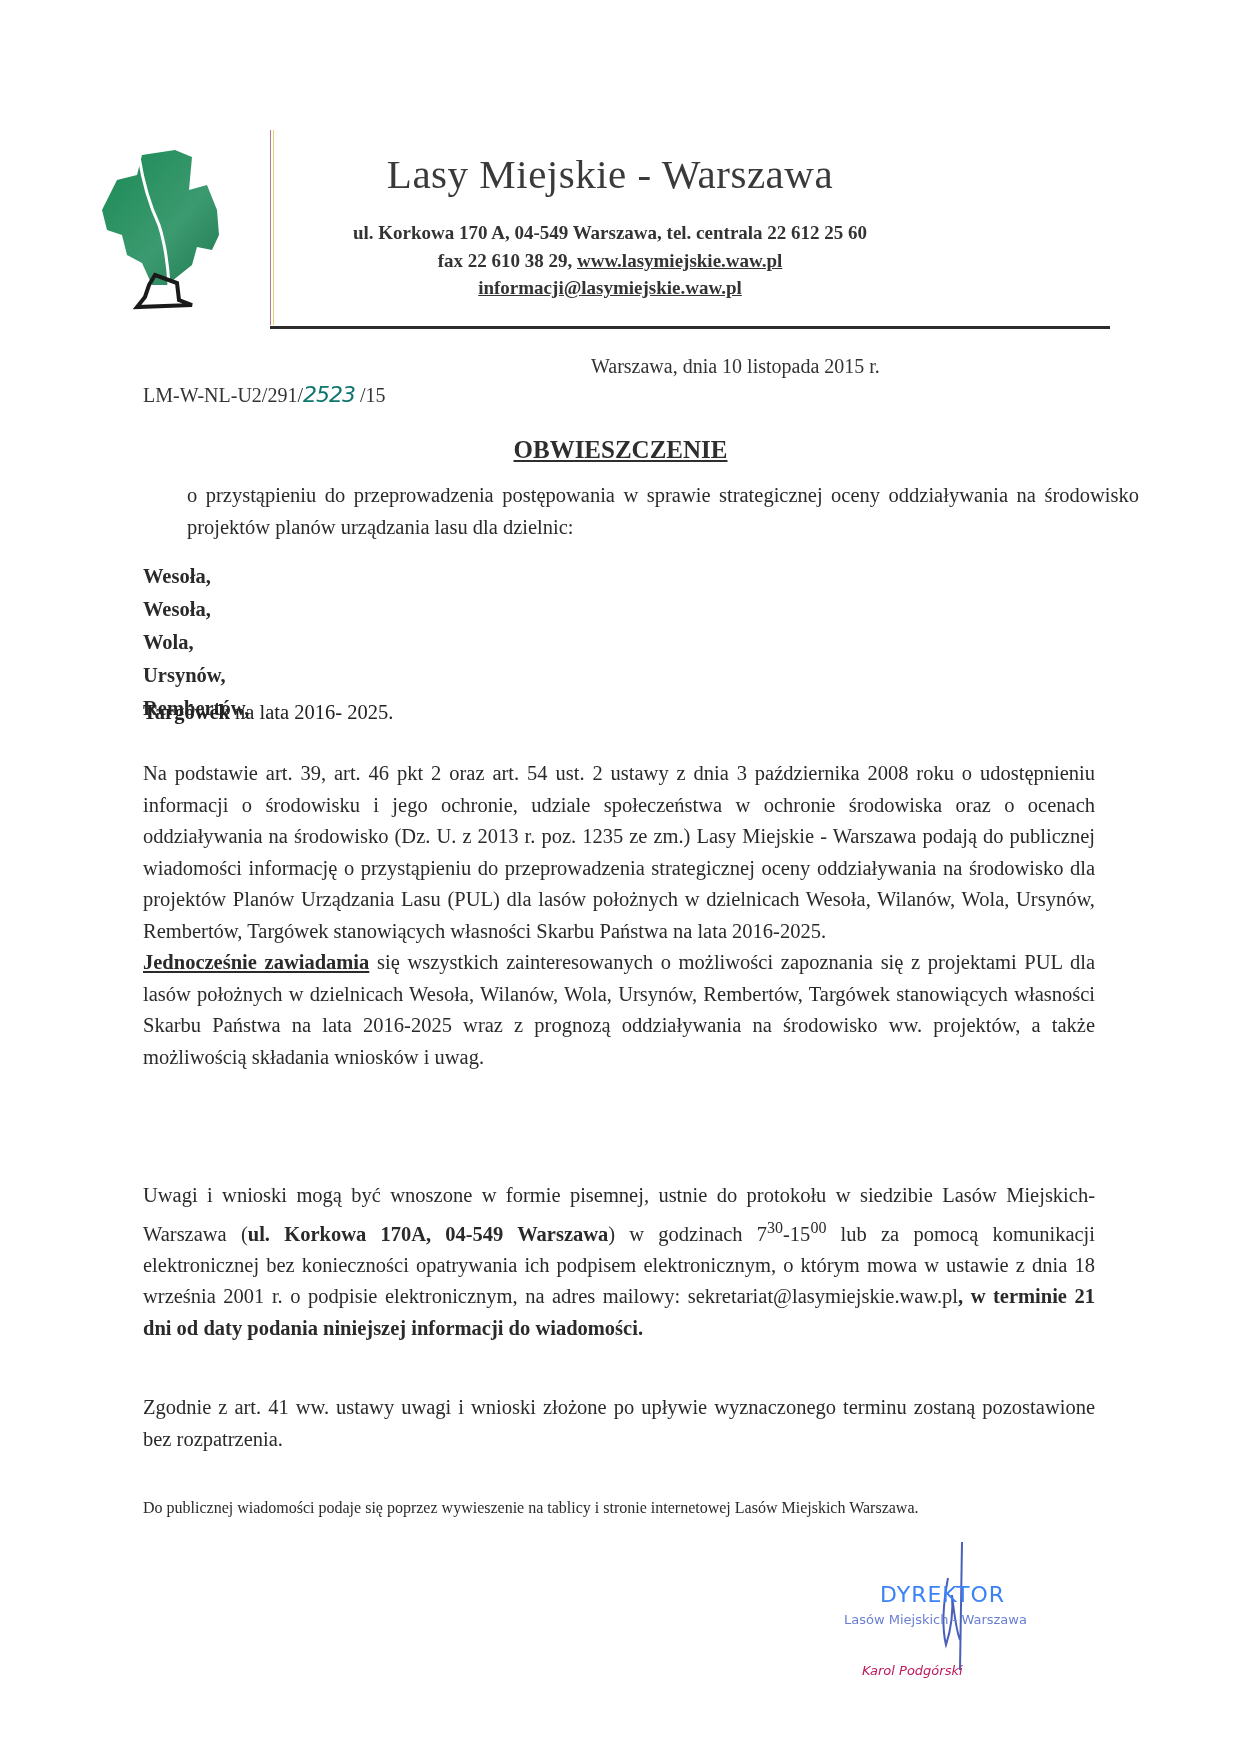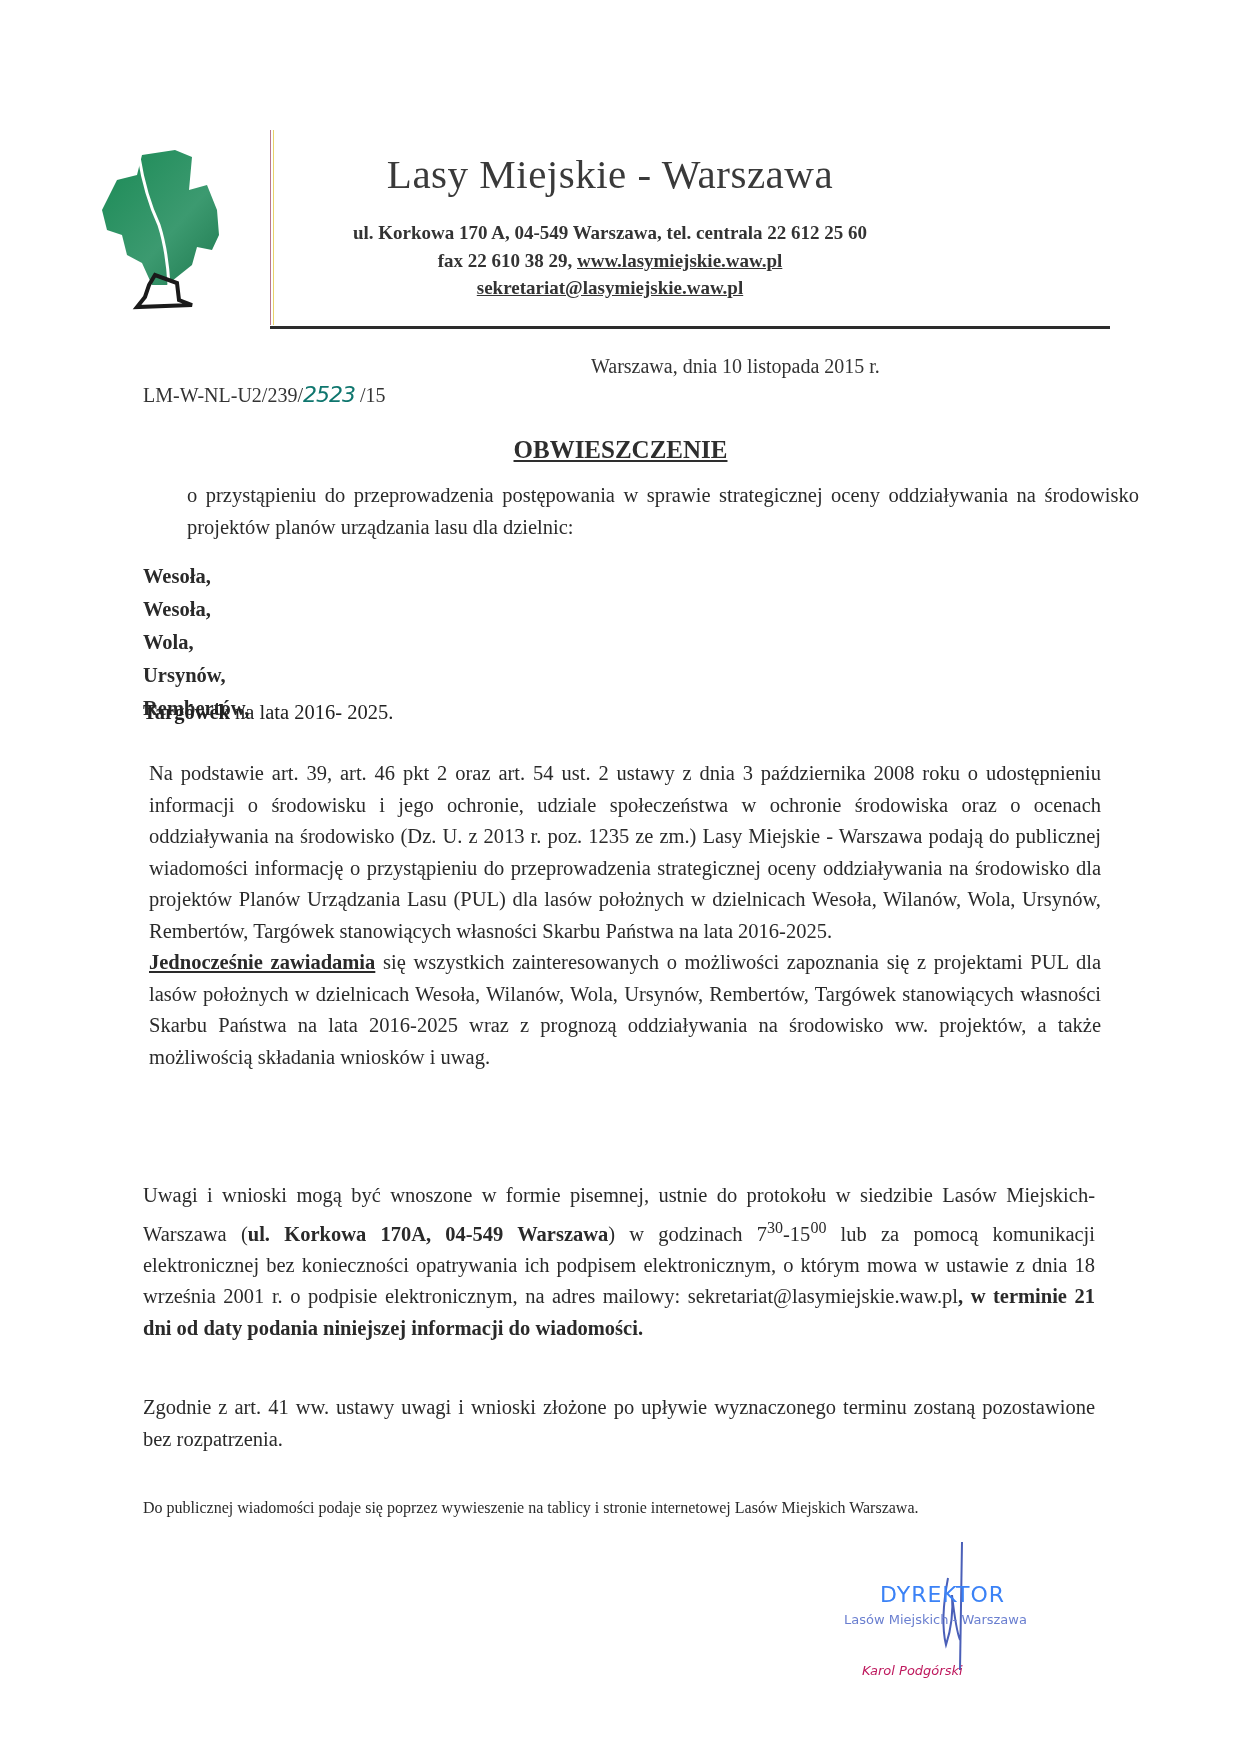--- a/index.html
+++ b/index.html
@@ -32,21 +32,21 @@
   .doc-title { position: absolute; left: 0; width: 1241px; top: 436px; text-align: center;
                font-size: 25px; font-weight: bold; text-decoration: underline; color: #2e2e2e; }
 
   
   .body { position: absolute; left: 143px; width: 952px; font-size: 20.5px; line-height: 31.5px; color: #2a2a2a; }
   .p { margin: 0; text-align: justify; }
   .p1 { top: 480px; margin-left: 44px; }
   .list { position: absolute; left: 143px; top: 560px; font-size: 20.5px; line-height: 33px; }
   .list .it { font-weight: bold; color: #2a2a2a; }
   .tg { position: absolute; left: 143px; top: 701px; font-size: 20.5px; }
-  .p2 { top: 758px; margin-left: 6px; }
+  .p2 { top: 758px; }
   .p3 { top: 1180px; }
   .p4 { top: 1392px; }
   .note { position: absolute; left: 143px; width: 952px; top: 1495px; font-size: 16px; line-height: 26px;
           color: #2a2a2a; text-align: justify; }
   b { font-weight: bold; }
   sup { font-size: 16px; }
 
   
   .stamp { position: absolute; left: 830px; top: 1540px; width: 240px; height: 140px; }
   .stamp .t1 { position: absolute; left: 50px; top: 42px; font-family: "DejaVu Sans", sans-serif;
@@ -78,27 +78,27 @@
     <div class="l1"></div>
     <div class="l2"></div>
   </div>
 
 <div class="org-title">Lasy Miejskie - Warszawa</div>
 <div class="org-line a">ul. Korkowa 170 A, 04-549 Warszawa, tel. centrala  22 612 25 60</div>
 <div class="org-line b">
   <span>fax  22 610 38 29, </span><span class="u">www.lasymiejskie.waw.pl</span>
 </div>
 <div class="org-line c">
-  <span class="u">sekretariat@lasymiejskie.waw.pl</span>
+  <span class="u">informacji@lasymiejskie.waw.pl</span>
 </div>
 <div class="hrule"></div>
 
 <div class="place-date">Warszawa, dnia 10 listopada 2015 r.</div>
 <div class="ref">
-  <span>LM-W-NL-U2/239/</span><span class="hand">2523</span><span> /15</span>
+  <span>LM-W-NL-U2/291/</span><span class="hand">2523</span><span> /15</span>
 </div>
 
 <div class="doc-title">OBWIESZCZENIE</div>
 
 <div class="body p1">
   <p class="p">o przystąpieniu do przeprowadzenia postępowania w sprawie strategicznej oceny oddziaływania na środowisko projektów planów urządzania lasu dla dzielnic:</p>
 </div>
 
 <div class="list">
   <div class="it">Wesoła,</div>

